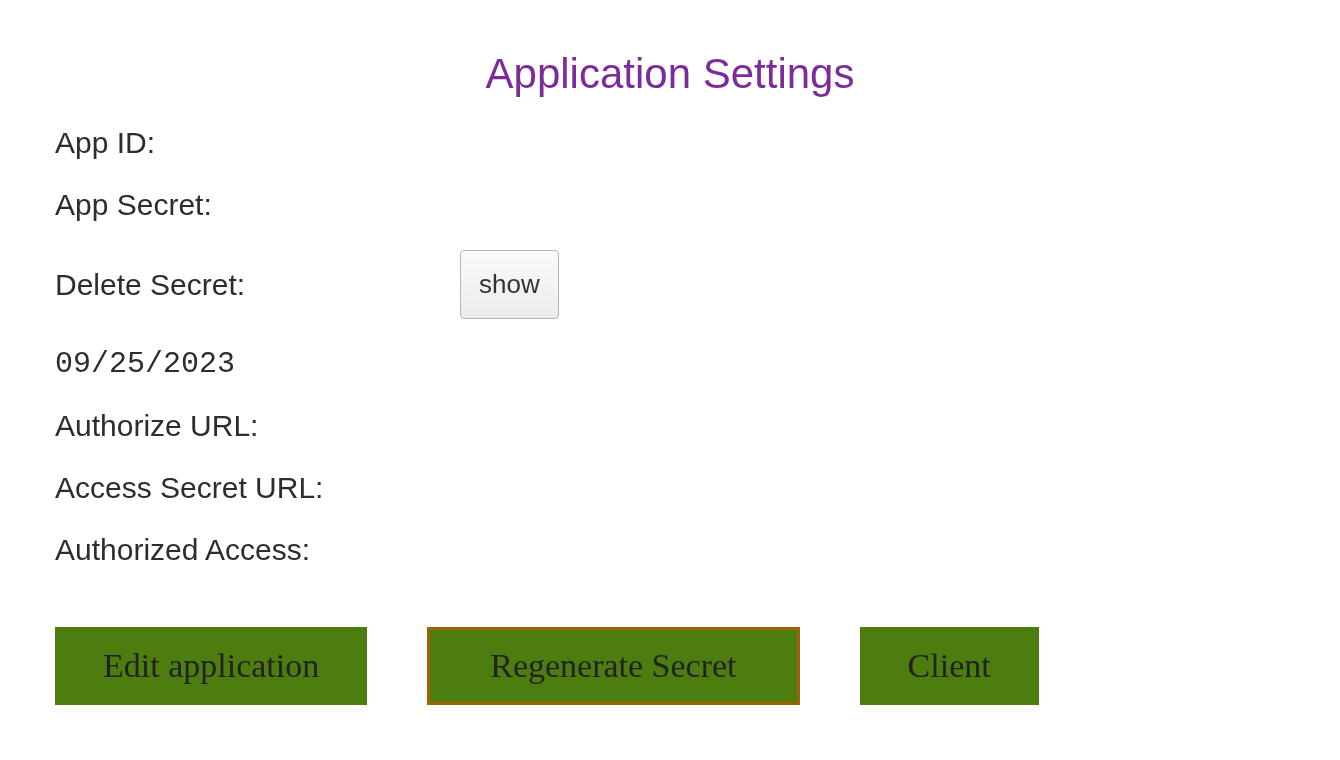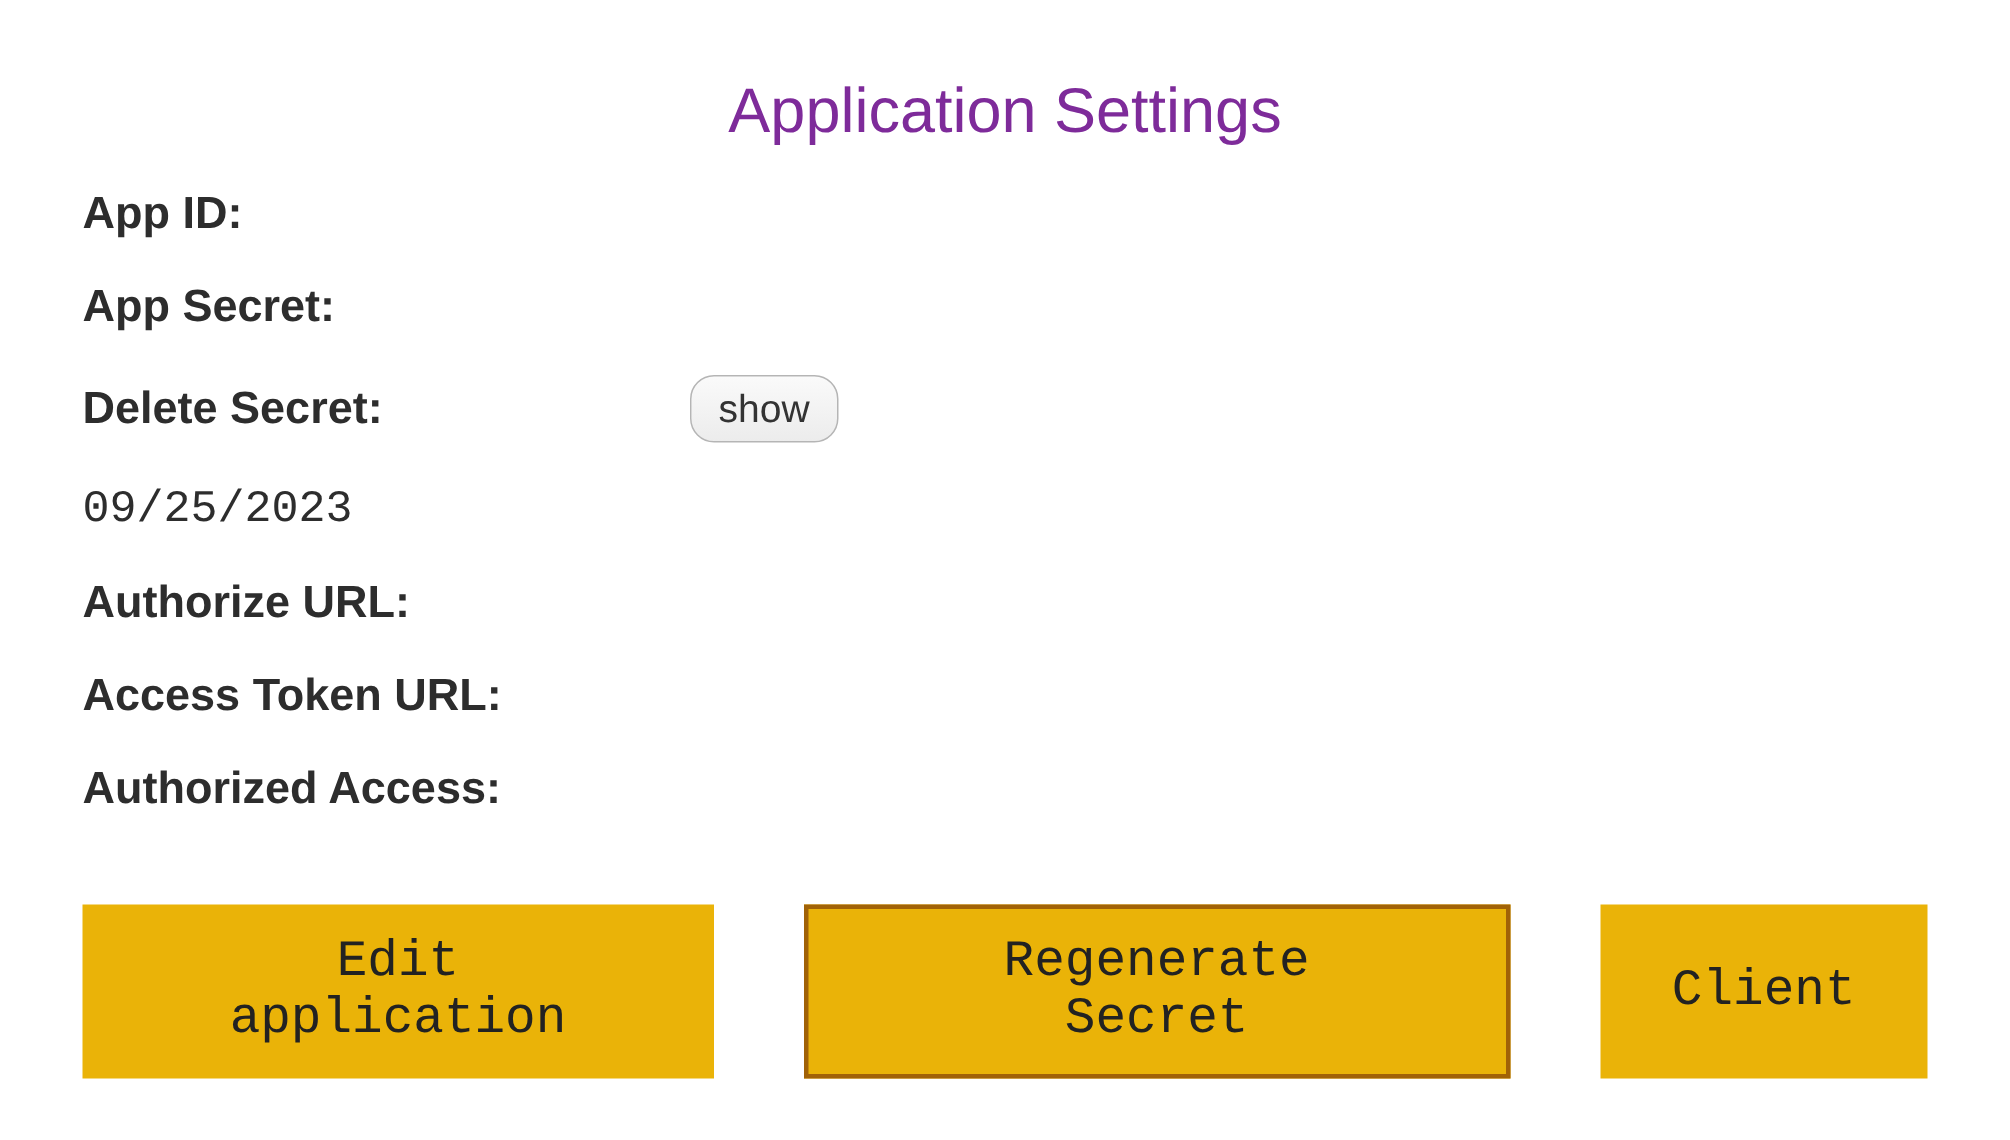--- a/index.html
+++ b/index.html
@@ -22,50 +22,50 @@
       text-align: center;
     }
     .field-row {
       display: flex;
       align-items: center;
       margin-bottom: 28px;
     }
     .field-label {
       color: #2d2d2d;
       font-size: 30px;
-      font-weight: 700;
+      font-weight: 400;
       width: 405px;
     }
     .field-value {
       color: #2d2d2d;
       font-size: 30px;
       font-weight: 400;
       font-family: Liberation Mono, monospace;
     }
     .show-btn {
       font-family: inherit;
       font-size: 26px;
-      padding: 6px 18px;
+      padding: 18px 18px;
       background: #f0f0f0;
       background: linear-gradient(#fafafa, #ececec);
       border: 1px solid #b5b5b5;
-      border-radius: 16px;
+      border-radius: 4px;
       cursor: pointer;
       color: #333;
     }
     .button-row {
       display: flex;
       gap: 60px;
       margin-top: 60px;
     }
     .action-btn {
-      font-family: Liberation Mono, monospace;
+      font-family: Liberation Serif, serif;
       font-size: 34px;
       padding: 20px 48px;
-      background: #eab308;
+      background: #4d7c0f;
       border: none;
       cursor: pointer;
       color: #222;
     }
     .action-btn.outlined {
       border: 3px solid #a16207;
       padding: 7px 60px;
     }
   </style>
 </head>
@@ -91,21 +91,21 @@
 <div class="field-row">
   <span class="field-value">09/25/2023</span>
 </div>
 
 <div class="field-row">
   <span class="field-label">Authorize URL:</span>
   <span class="field-value"></span>
 </div>
 
 <div class="field-row">
-  <span class="field-label">Access Token URL:</span>
+  <span class="field-label">Access Secret URL:</span>
   <span class="field-value"></span>
 </div>
 
 <div class="field-row">
   <span class="field-label">Authorized Access:</span>
   <span class="field-value"></span>
 </div>
 
 <div class="button-row">
   <button class="action-btn">Edit application</button>

